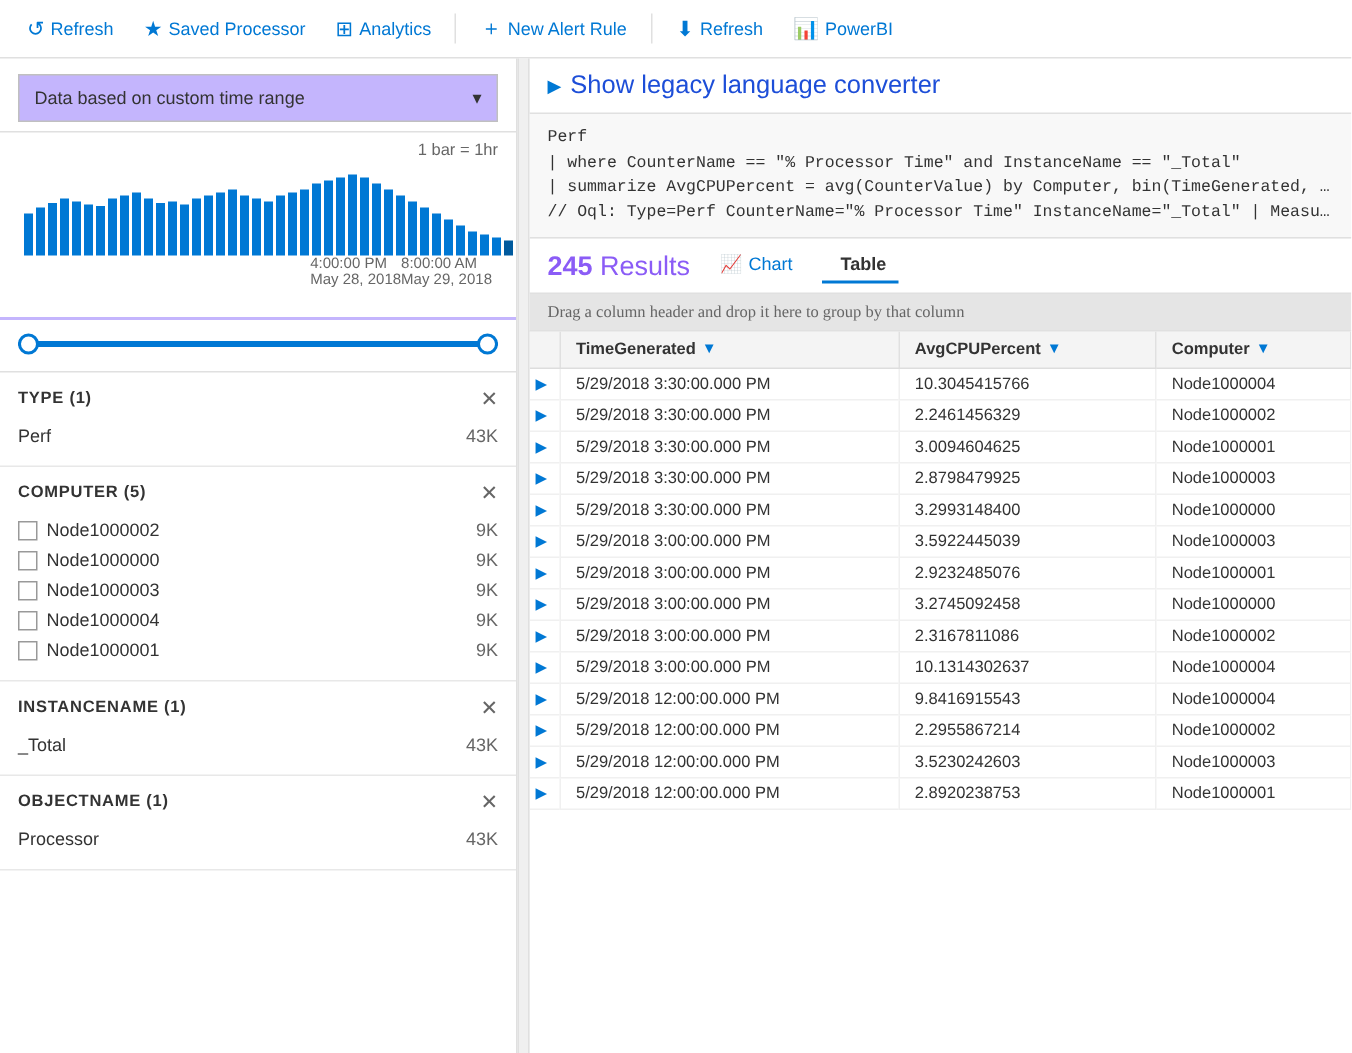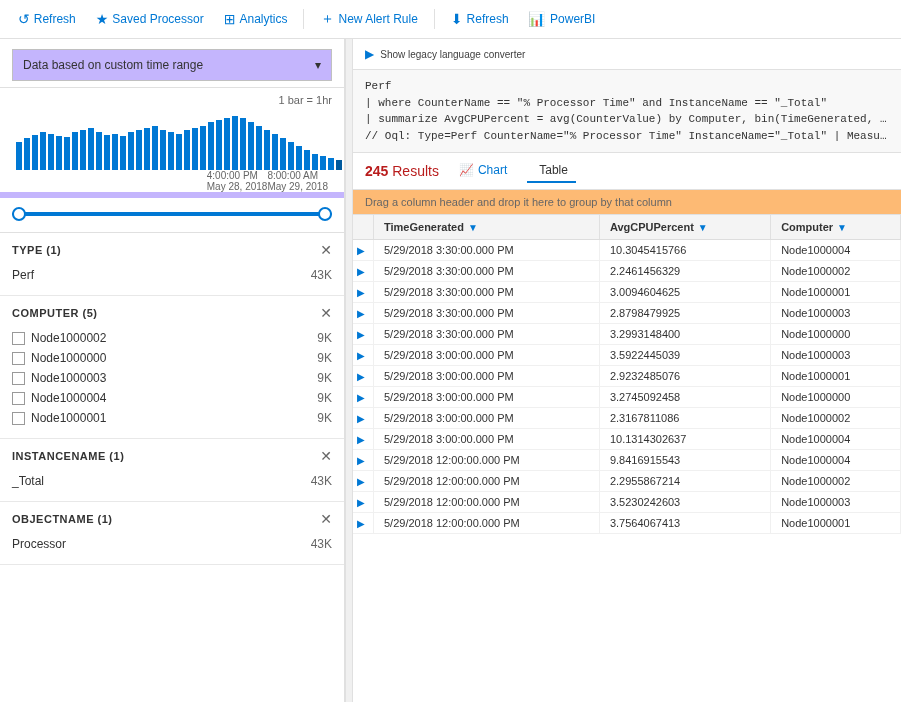--- a/index.html
+++ b/index.html
@@ -57,22 +57,22 @@
       background: #c4b5fd;
       font-size: 12px;
       cursor: pointer;
       display: flex;
       align-items: center;
       justify-content: space-between;
     }
 
     
     .histogram-container {
-      padding: 6px 12px 0;
-      border-bottom: 6px solid #c4b5fd;
+      padding: 6px 12px 19px;
+      border-bottom: 2px solid #c4b5fd;
     }
     .histogram-label {
       text-align: right;
       font-size: 11px;
       color: #666;
       margin-bottom: 4px;
     }
     .histogram-bars {
       display: flex;
       align-items: flex-end;
@@ -192,22 +192,22 @@
     
     .legacy-bar {
       padding: 8px 12px;
       border-bottom: 1px solid #e0e0e0;
       display: flex;
       align-items: center;
       gap: 6px;
     }
     .legacy-chevron { color: #0078d4; font-size: 12px; }
     .legacy-link {
-      color: #404040;
-      font-size: 10px;
+      color: #1d4ed8;
+      font-size: 17px;
       cursor: pointer;
       text-decoration: none;
     }
 
     
     .query-box {
       background: #f8f8f8;
       border-bottom: 1px solid #e0e0e0;
       padding: 8px 12px;
       font-family: 'Courier New', monospace;
@@ -219,50 +219,51 @@
 
     
     .results-bar {
       display: flex;
       align-items: center;
       padding: 6px 12px;
       border-bottom: 1px solid #e0e0e0;
       gap: 12px;
     }
     .results-count {
-      font-size: 14px;
-      color: #b91c1c;
+      font-size: 18px;
+      color: #8b5cf6;
     }
     .results-count .num { font-weight: 600; }
     .tab-btn {
       display: flex;
       align-items: center;
       gap: 4px;
       padding: 4px 8px;
       border: none;
       background: transparent;
       cursor: pointer;
       font-size: 12px;
       color: #0078d4;
       border-bottom: 2px solid transparent;
     }
     .tab-btn.active {
       color: #333;
       border-bottom: 2px solid #0078d4;
-      font-weight: 400;
+      font-weight: 700;
     }
     .tab-icon { font-size: 12px; }
 
     
     .drag-notice {
       padding: 6px 12px;
       font-size: 11px;
       color: #666;
       border-bottom: 1px solid #e0e0e0;
-      background: #fdba74;
+      background: #e5e5e5;
+      font-family: Liberation Serif, serif;
     }
 
     
     .data-table {
       flex: 1;
       overflow-y: auto;
     }
     table {
       width: 100%;
       border-collapse: collapse;
@@ -272,21 +273,20 @@
       padding: 6px 10px;
       text-align: left;
       font-size: 11px;
       font-weight: 600;
       border-bottom: 1px solid #ddd;
       border-right: 1px solid #e0e0e0;
       white-space: nowrap;
     }
     thead th .th-inner {
       display: flex;
-      align-items: center;
       gap: 4px;
     }
     .filter-icon { color: #0078d4; font-size: 10px; cursor: pointer; }
     tbody tr {
       border-bottom: 1px solid #f0f0f0;
     }
     tbody td {
       padding: 4px 10px;
       font-size: 11px;
       border-right: 1px solid #f0f0f0;
@@ -627,21 +627,21 @@
             </tr>
             <tr>
               <td class="expand-td"><span class="expand-icon">▶</span></td>
                     <td>5/29/2018 12:00:00.000 PM</td>
                     <td>3.5230242603</td>
                     <td>Node1000003</td>
             </tr>
             <tr>
               <td class="expand-td"><span class="expand-icon">▶</span></td>
                     <td>5/29/2018 12:00:00.000 PM</td>
-                    <td>3.7564067413</td>
+                    <td>2.8920238753</td>
                     <td>Node1000001</td>
             </tr>
           </tbody>
       </table>
     </div>
 
   </div>
 
 </div>
 

